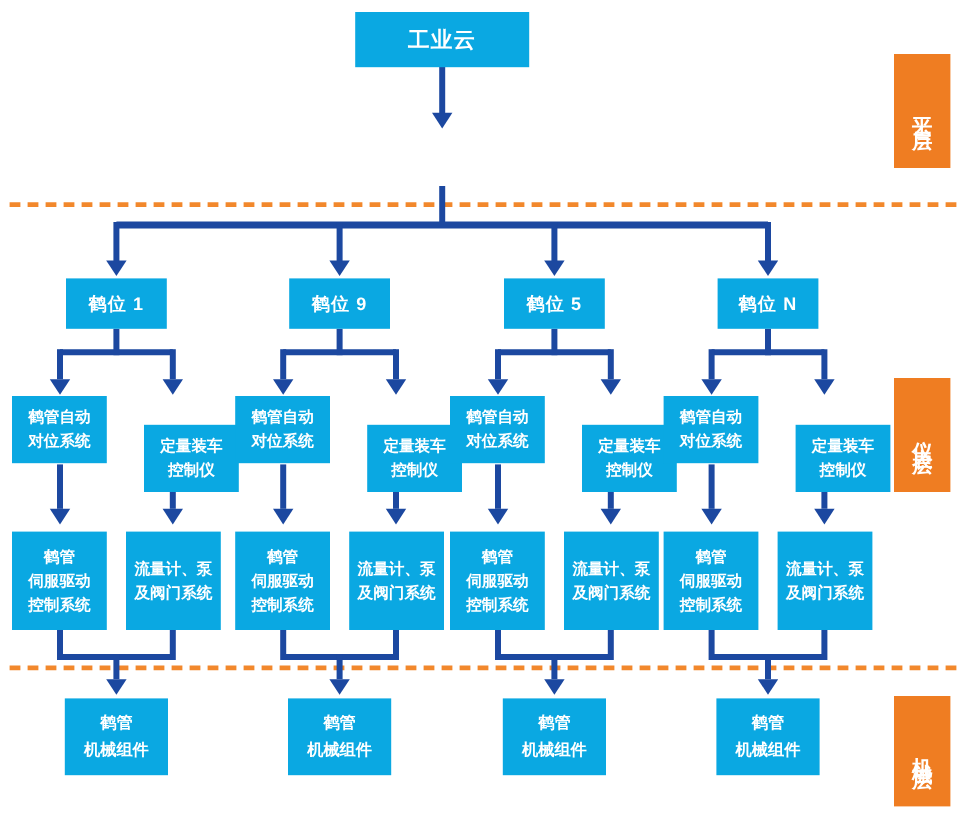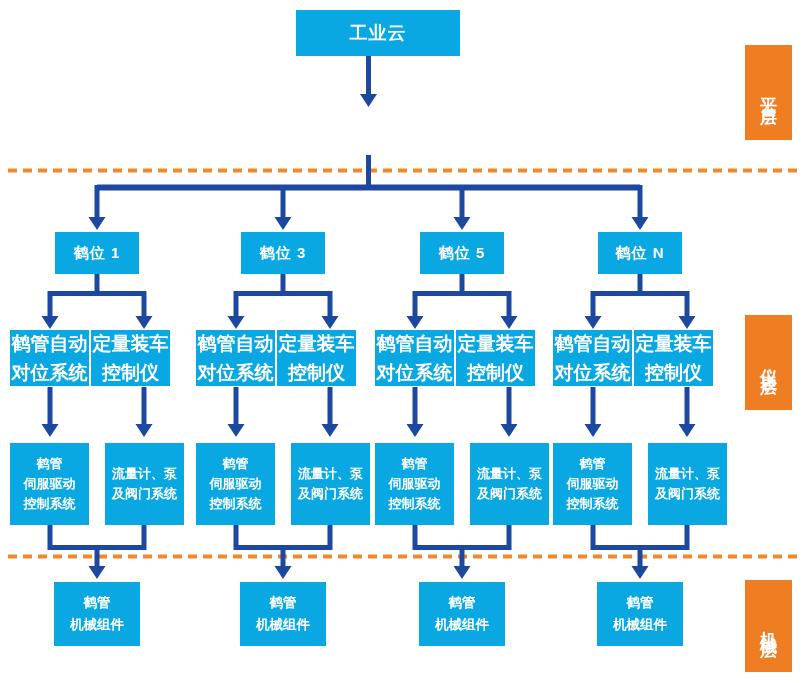--- a/index.html
+++ b/index.html
@@ -18,32 +18,32 @@
   .stage{position:absolute;left:0;top:0;width:806px;height:683px;}
   svg.connectors{position:absolute;left:0;top:0;z-index:1;}
   .node{
     position:absolute;z-index:2;
     background:var(--node-fill);
     color:var(--node-text);
     display:flex;align-items:center;justify-content:center;
     text-align:center;font-weight:700;
     white-space:pre-line;
   }
-  .node.top{left:296px;width:164px;height:46px;font-size:18px;letter-spacing:1px;}
+  .node.top{left:296px;width:145px;height:46px;font-size:18px;letter-spacing:1px;}
   .node.cloud{top:10px;}
   .node.dcs{top:108px;height:47px;}
   .branch{position:absolute;top:232px;width:174px;height:510px;z-index:2;}
   .branch.b0{left:10px;}
   .branch.b1{left:196px;}
   .branch.b2{left:375px;}
   .branch.b3{left:553px;}
   .branch .crane{left:45px;top:0;width:84px;height:42px;font-size:15px;letter-spacing:1px;}
-  .branch .sub{width:79px;height:56px;top:98px;font-size:19px;line-height:1.55;}
+  .branch .sub{width:79px;height:56px;top:98px;font-size:13px;line-height:1.55;}
   .branch .sub.l{left:0;}
-  .branch .sub.r{left:81px;}
+  .branch .sub.r{left:110px;margin-top:24px;}
   .branch .sys{width:79px;height:82px;top:211px;font-size:13px;line-height:1.55;}
   .branch .sys.l{left:0;}
   .branch .sys.r{left:95px;}
   .branch .mech{left:44px;top:350px;width:86px;height:64px;font-size:13.5px;line-height:1.6;}
   .layer-label{
     position:absolute;left:745px;width:47px;z-index:2;
     background:var(--layer-fill);color:#FFFFFF;
     display:flex;align-items:center;justify-content:center;
     writing-mode:vertical-rl;text-orientation:upright;
     font-size:17px;font-weight:700;letter-spacing:6px;
@@ -156,21 +156,21 @@
     <div class="node sys l">鹤管
 伺服驱动
 控制系统</div>
     <div class="node sys r">流量计、泵
 及阀门系统</div>
     <div class="node mech">鹤管
 机械组件</div>
   </div>
 
   <div class="branch b1">
-    <div class="node crane">鹤位 3</div>
+    <div class="node crane">鹤位 9</div>
     <div class="node sub l">鹤管自动
 对位系统</div>
     <div class="node sub r">定量装车
 控制仪</div>
     <div class="node sys l">鹤管
 伺服驱动
 控制系统</div>
     <div class="node sys r">流量计、泵
 及阀门系统</div>
     <div class="node mech">鹤管

